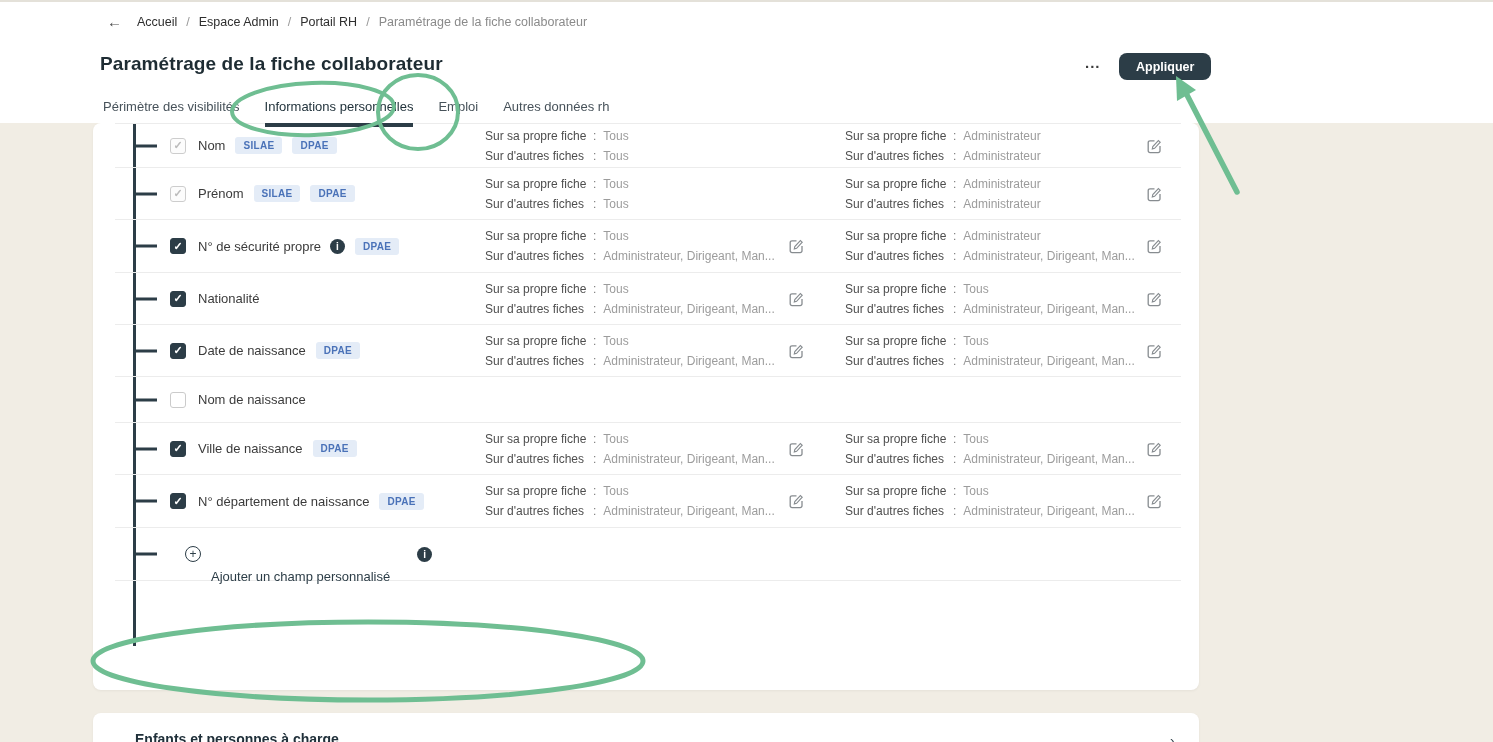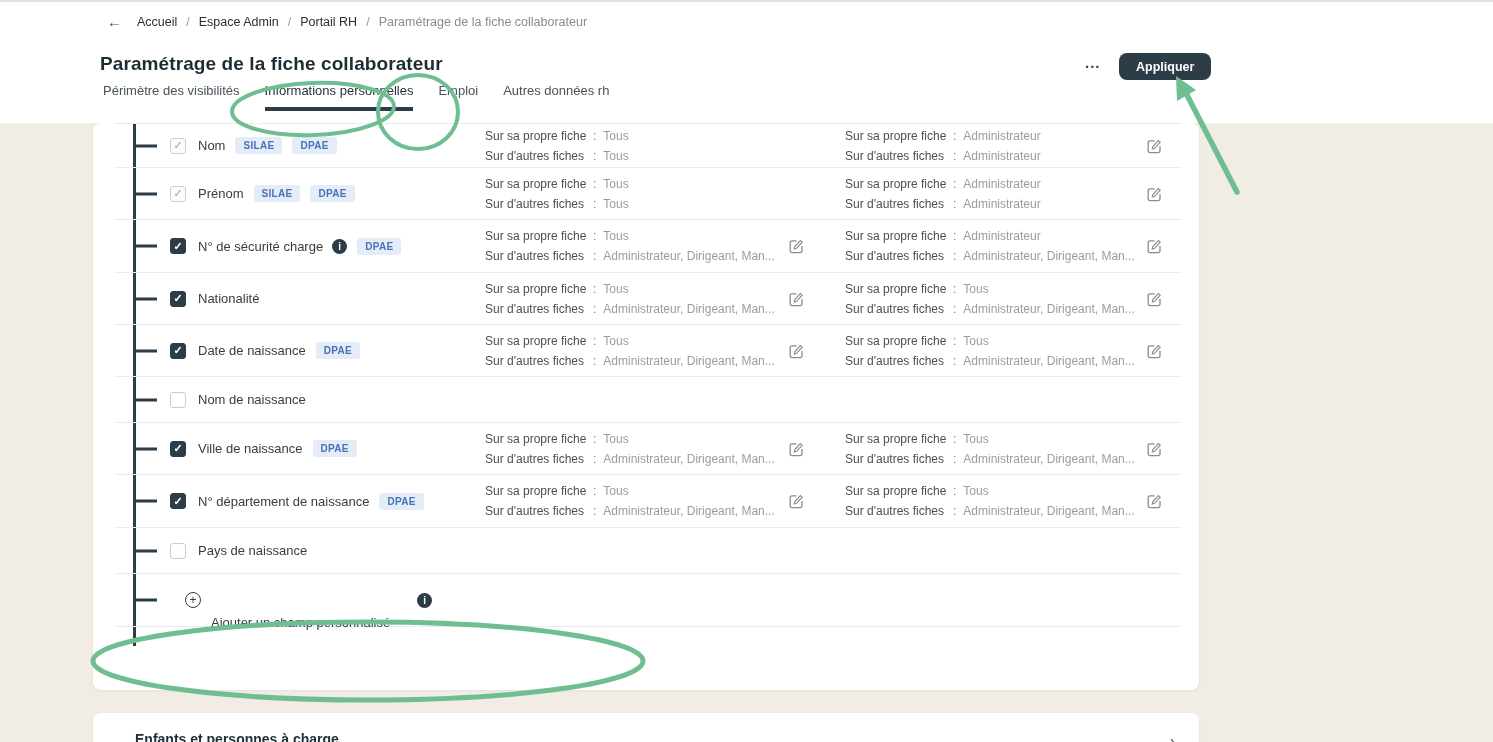--- a/index.html
+++ b/index.html
@@ -15,21 +15,21 @@
   .crumb-link { color:#2e2e2e; font-weight:500; cursor:pointer; }
   .crumb-sep { color:#9a9a9a; font-weight:400; }
   .crumb-current { color:#8a8a8a; font-weight:400; }
 
   .page-title { position:absolute; top:51px; left:100px; font-size:19px; font-weight:700; color:#1e2c33; letter-spacing:0.1px; }
 
   .more-dots { position:absolute; top:52px; left:1085px; color:#3c3c3c; font-size:15px; font-weight:700; letter-spacing:1px; cursor:pointer; }
   .apply-btn { position:absolute; top:51px; left:1119px; height:27px; padding:0 17px; background:#2c3d47; color:#ffffff;
     border:none; border-radius:8px; font-size:12.5px; font-weight:700; font-family:"Liberation Sans", sans-serif; cursor:pointer; }
 
-  .tabs-row { position:absolute; top:81px; left:103px; display:flex; gap:25px; font-size:13px; }
+  .tabs-row { position:absolute; top:97px; left:103px; display:flex; gap:25px; font-size:13px; }
   .tab { color:#47525a; padding-bottom:9px; cursor:pointer; white-space:nowrap; }
   .tab.active { color:#22333c; font-weight:500; border-bottom:4px solid #2c3d47; }
 
   
   .main-card { position:absolute; top:123px; left:93px; width:1106px; height:567px; background:#ffffff;
     border-radius:8px; box-shadow:0 1px 3px rgba(0,0,0,0.05); z-index:0; }
   .tree-line { position:absolute; left:40px; top:0; width:3px; height:523px; background:#2c3d47; }
   .rows-wrap { position:absolute; left:22px; top:0; width:1066px; }
 
   .field-row { position:relative; border-top:1px solid #ececec; display:flex; align-items:center; padding-left:55px; }
@@ -139,21 +139,21 @@
           <div><span class="vl">Sur d'autres fiches</span><span class="vc">:</span><span class="vv">Administrateur</span></div>
         </div>
         <span class="edit-btn e2"><svg viewBox="0 0 18 18" width="18" height="18" fill="none" stroke="#878c90" stroke-width="1.3">
             <path d="M9.5 3.8H5A1.8 1.8 0 0 0 3.2 5.6v8.2A1.8 1.8 0 0 0 5 15.6h8.2a1.8 1.8 0 0 0 1.8-1.8V9"></path>
             <path d="M7.3 11.9l.5-2.3 5.6-6 1.8 1.6-5.6 6.1z" stroke-width="1.1"></path>
           </svg></span>
       </div>
       <div class="field-row" style="height: 53px;">
         <div class="connector"></div>
         <div class="cbx checked">✓</div>
-        <span class="field-label">N° de sécurité charge</span>
+        <span class="field-label">N° de sécurité propre</span>
         <span class="info-i">i</span>
         <span class="badge">DPAE</span>
         <div class="vis-block v1">
           <div><span class="vl">Sur sa propre fiche</span><span class="vc">:</span><span class="vv">Tous</span></div>
           <div><span class="vl">Sur d'autres fiches</span><span class="vc">:</span><span class="vv">Administrateur, Dirigeant, Man...</span></div>
         </div>
         <span class="edit-btn e1"><svg viewBox="0 0 18 18" width="18" height="18" fill="none" stroke="#878c90" stroke-width="1.3">
             <path d="M9.5 3.8H5A1.8 1.8 0 0 0 3.2 5.6v8.2A1.8 1.8 0 0 0 5 15.6h8.2a1.8 1.8 0 0 0 1.8-1.8V9"></path>
             <path d="M7.3 11.9l.5-2.3 5.6-6 1.8 1.6-5.6 6.1z" stroke-width="1.1"></path>
           </svg></span>
@@ -250,25 +250,20 @@
             <path d="M7.3 11.9l.5-2.3 5.6-6 1.8 1.6-5.6 6.1z" stroke-width="1.1"></path>
           </svg></span>
         <div class="vis-block v2">
           <div><span class="vl">Sur sa propre fiche</span><span class="vc">:</span><span class="vv">Tous</span></div>
           <div><span class="vl">Sur d'autres fiches</span><span class="vc">:</span><span class="vv">Administrateur, Dirigeant, Man...</span></div>
         </div>
         <span class="edit-btn e2"><svg viewBox="0 0 18 18" width="18" height="18" fill="none" stroke="#878c90" stroke-width="1.3">
             <path d="M9.5 3.8H5A1.8 1.8 0 0 0 3.2 5.6v8.2A1.8 1.8 0 0 0 5 15.6h8.2a1.8 1.8 0 0 0 1.8-1.8V9"></path>
             <path d="M7.3 11.9l.5-2.3 5.6-6 1.8 1.6-5.6 6.1z" stroke-width="1.1"></path>
           </svg></span>
-      </div>
-      <div class="field-row" style="height: 46px;">
-        <div class="connector"></div>
-        <div class="cbx empty"></div>
-        <span class="field-label">Pays de naissance</span>
       </div>
       <div class="add-row">
         <span class="plus-circle">+</span>
         <span class="add-label">Ajouter un champ personnalisé</span>
         <span class="info-i">i</span>
         <div class="connector"></div>
       </div>
     </div>
 </div>
 

